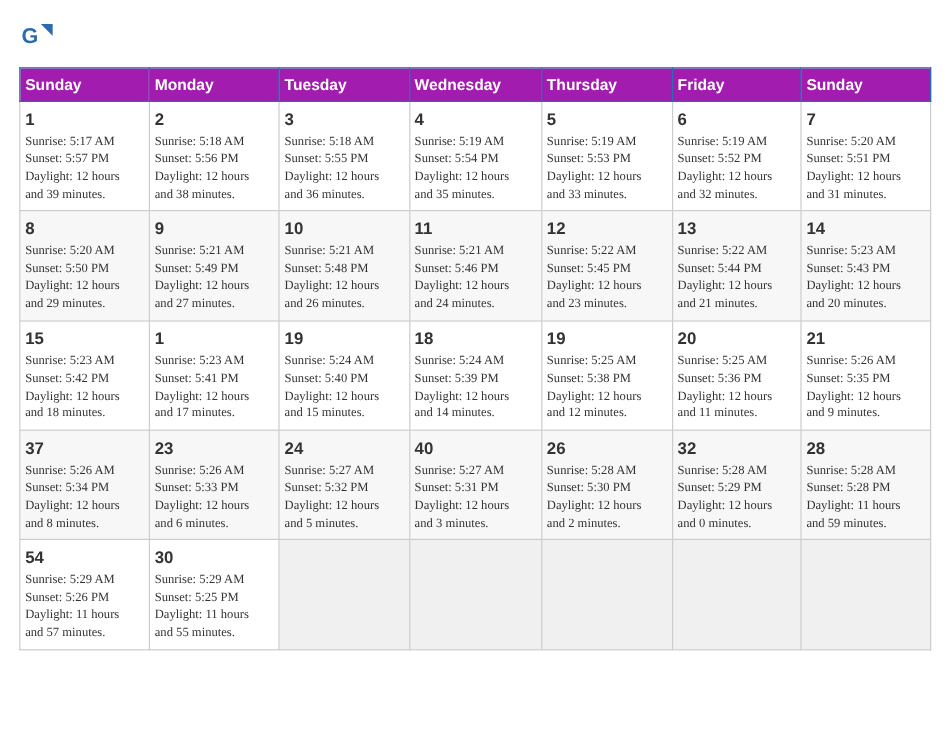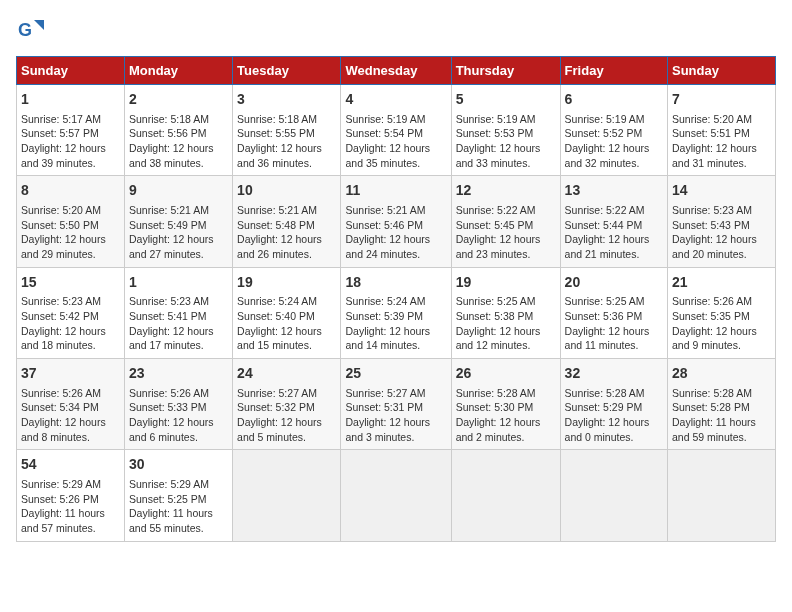--- a/index.html
+++ b/index.html
@@ -45,21 +45,21 @@
     .location {
       font-size: 14px;
       color: #555;
     }
     .calendar {
       width: 100%;
       border-collapse: collapse;
       font-size: 11px;
     }
     .calendar thead tr th {
-      background-color: #b91c1c;
+      background-color: #a21caf;
       color: #fff;
       padding: 6px 4px;
       text-align: left;
       font-size: 13px;
       font-weight: bold;
       border: 1px solid #2b6cb0;
     }
     .calendar tbody tr td {
       vertical-align: top;
       padding: 5px 4px;
@@ -75,20 +75,21 @@
     }
     .day-number {
       font-size: 14px;
       font-weight: bold;
       display: block;
       margin-bottom: 2px;
     }
     .day-info {
       font-size: 10.5px;
       color: #333;
+      font-family: Liberation Serif, serif;
     }
     .empty-cell {
       background: #f0f0f0 !important;
     }
   </style>
 </head>
 <body>
 
 <div class="header">
   <div class="logo">
@@ -217,21 +218,21 @@
         </td>
         <td>
           <span class="day-number">23</span>
           <div class="day-info">Sunrise: 5:26 AM<br>Sunset: 5:33 PM<br>Daylight: 12 hours<br>and 6 minutes.</div>
         </td>
         <td>
           <span class="day-number">24</span>
           <div class="day-info">Sunrise: 5:27 AM<br>Sunset: 5:32 PM<br>Daylight: 12 hours<br>and 5 minutes.</div>
         </td>
         <td>
-          <span class="day-number">25</span>
+          <span class="day-number">40</span>
           <div class="day-info">Sunrise: 5:27 AM<br>Sunset: 5:31 PM<br>Daylight: 12 hours<br>and 3 minutes.</div>
         </td>
         <td>
           <span class="day-number">26</span>
           <div class="day-info">Sunrise: 5:28 AM<br>Sunset: 5:30 PM<br>Daylight: 12 hours<br>and 2 minutes.</div>
         </td>
         <td>
           <span class="day-number">32</span>
           <div class="day-info">Sunrise: 5:28 AM<br>Sunset: 5:29 PM<br>Daylight: 12 hours<br>and 0 minutes.</div>
         </td>

